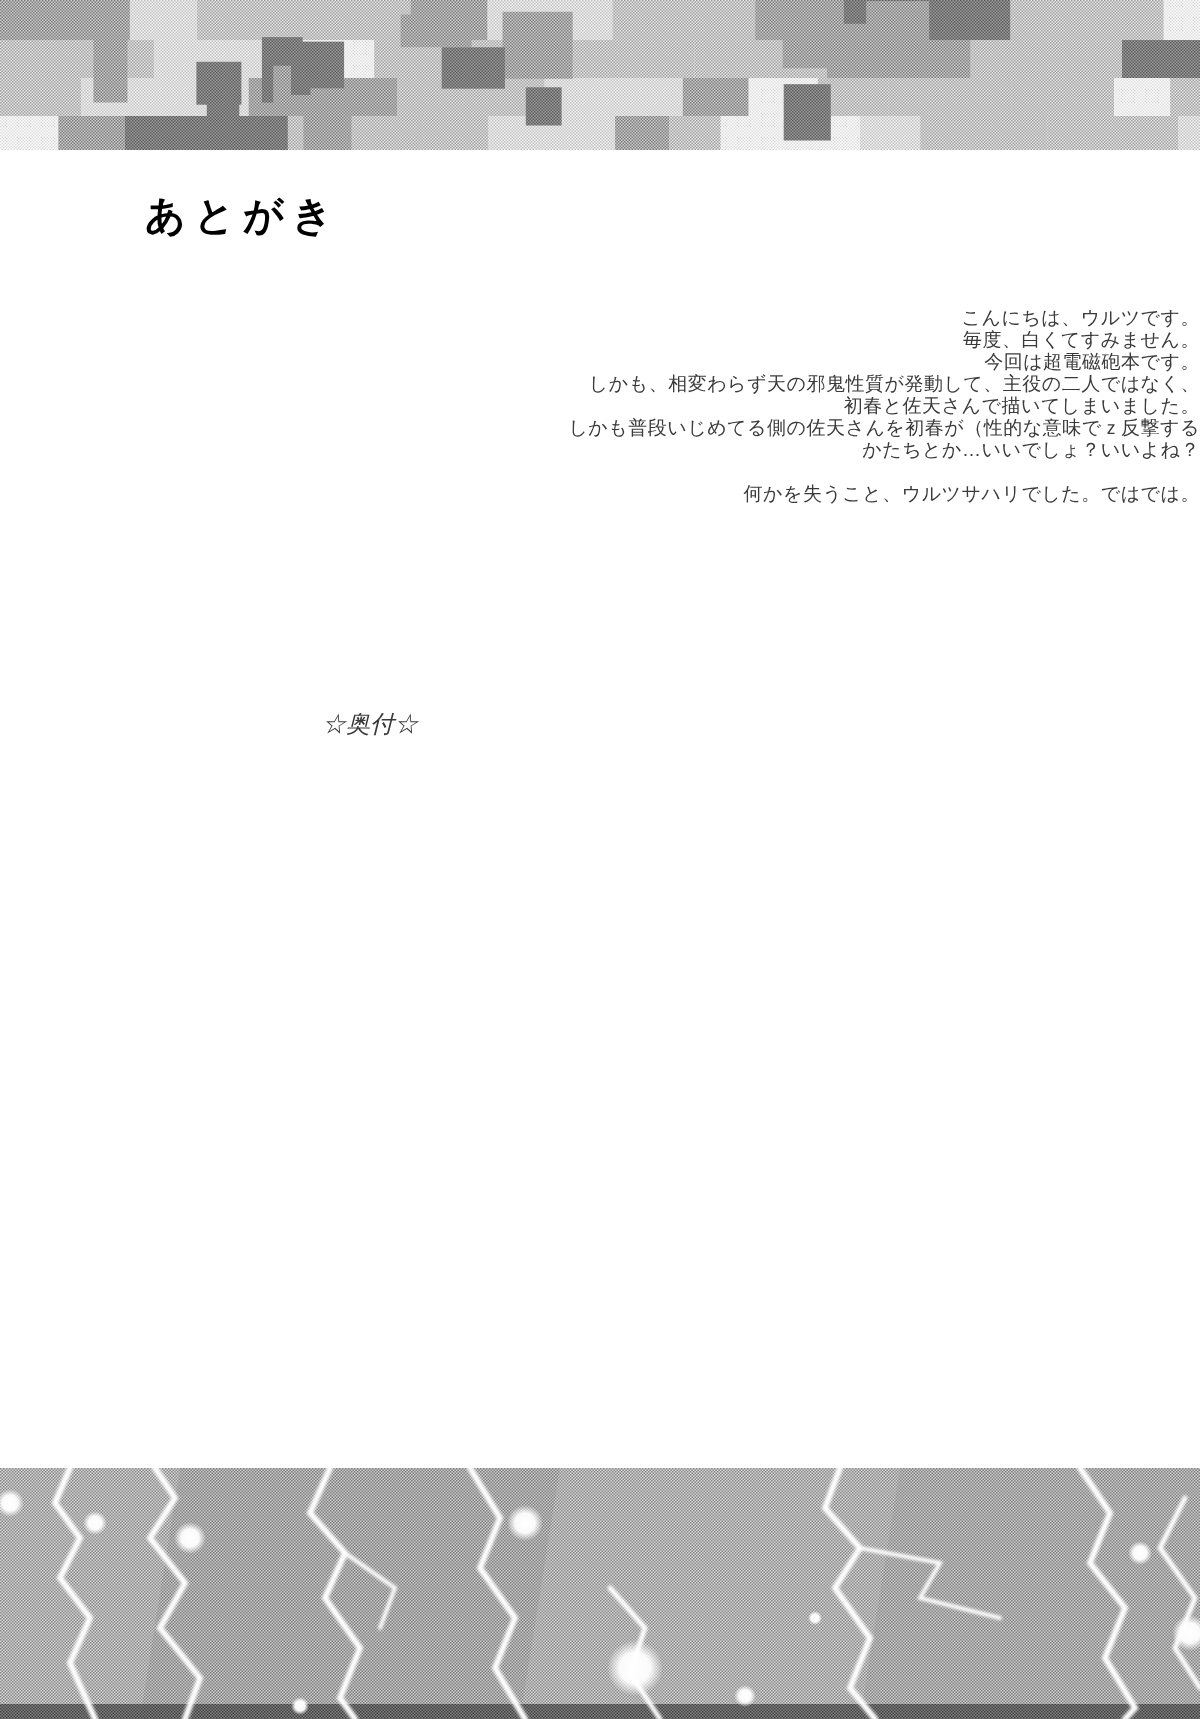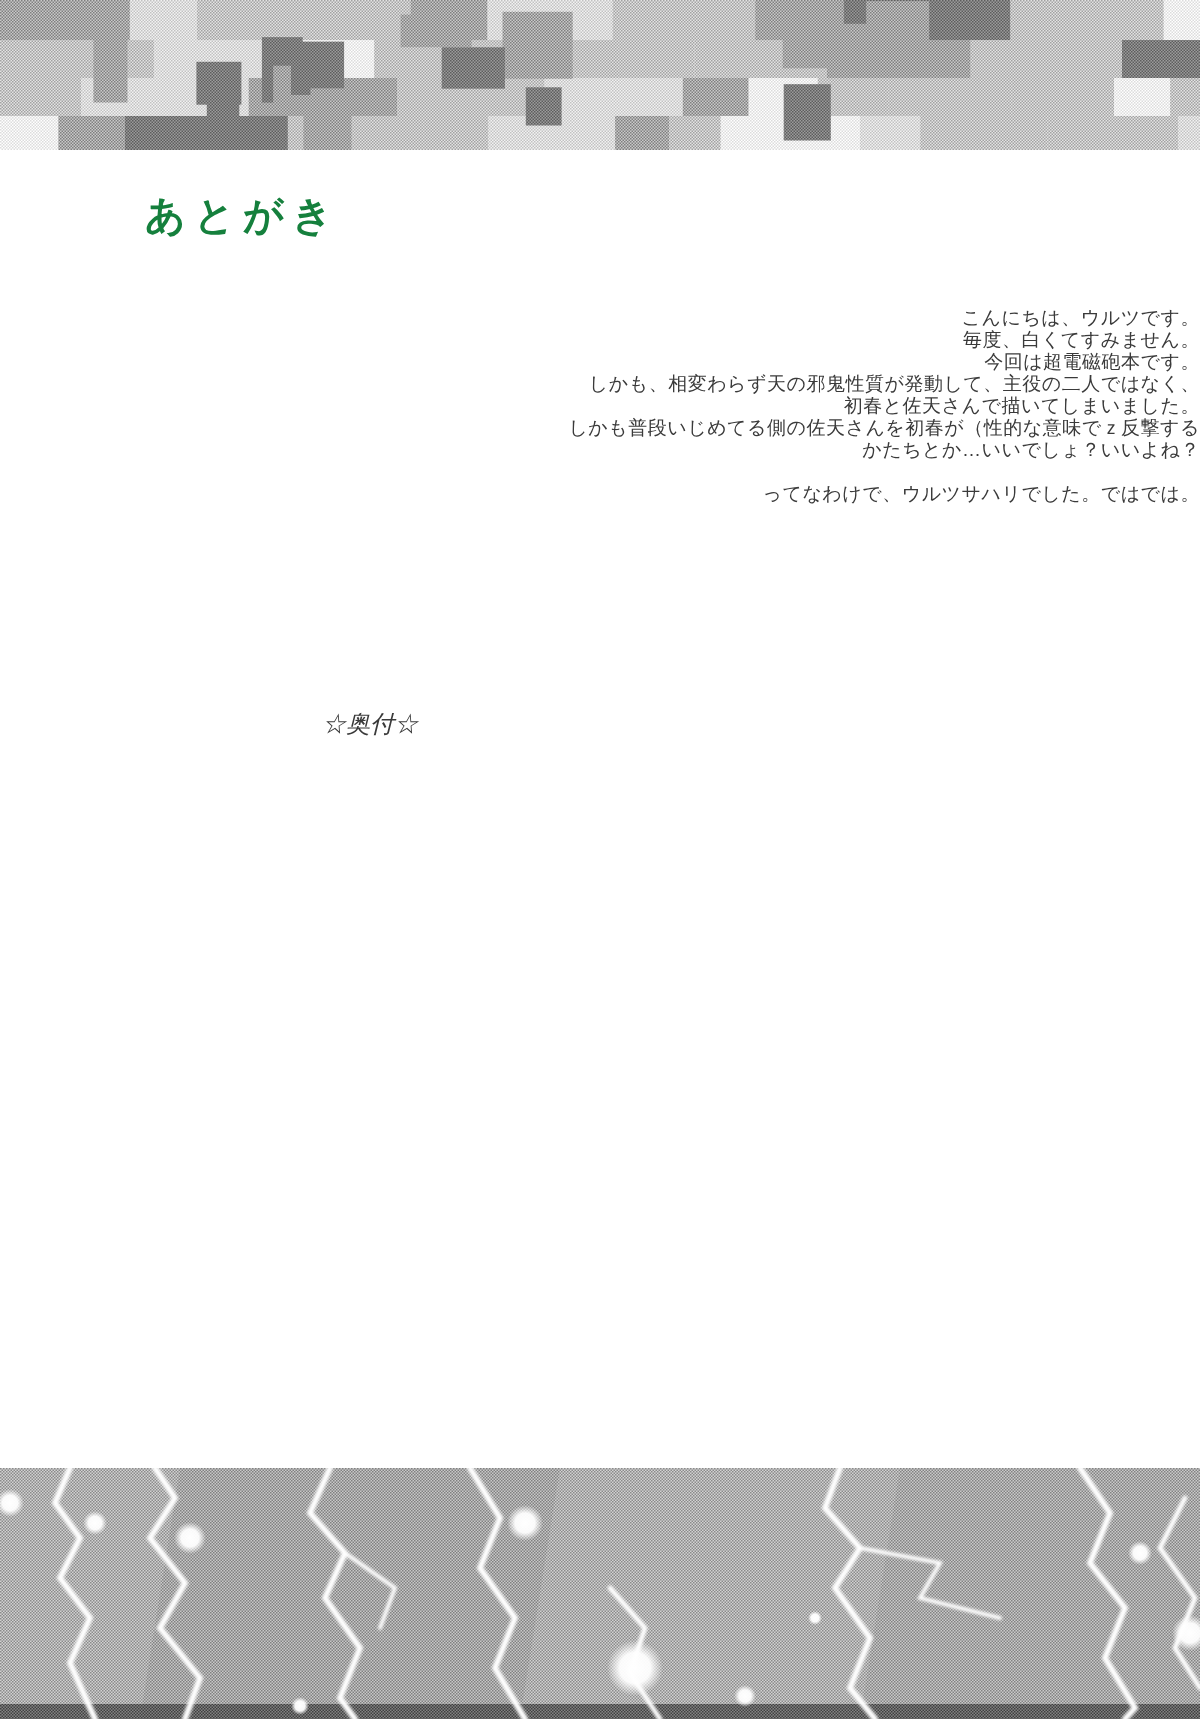--- a/index.html
+++ b/index.html
@@ -11,21 +11,21 @@
     font-family:"Liberation Sans", sans-serif;
     color:#333333;
   }
   .band-top{position:absolute;top:0;left:0;width:1200px;height:150px;}
   .band-bottom{position:absolute;left:0;bottom:0;width:1200px;height:251px;}
   .band-top svg,.band-bottom svg{display:block;width:100%;height:100%;}
   .content{position:absolute;top:150px;left:0;width:1200px;}
   .title{
     margin:38px 0 0 145px;
     font-size:40px;font-weight:bold;letter-spacing:8px;
-    color:#15803d;
+    color:#000000;
   }
   .body-text{margin:64px 0 0 125px;font-size:19px;line-height:22px;color:#3a3a3a;}
   .para{white-space:pre-line;margin:0 0 22px 0;letter-spacing:0.5px;text-align:right;}
   .colophon{margin:205px 0 0 312px;font-size:24px;line-height:28px;color:#3a3a3a;font-style:italic;}
   .colophon-heading{padding-left:10px;margin:0 0 48px 0;}
   .colophon-lines{white-space:pre-line;}
 </style>
 </head>
 <body>
 
@@ -134,21 +134,21 @@
     <div class="title">あとがき</div>
 
     <div class="body-text">
       <div class="para">こんにちは、ウルツです。
 毎度、白くてすみません。
 今回は超電磁砲本です。
 しかも、相変わらず天の邪鬼性質が発動して、主役の二人ではなく、
 初春と佐天さんで描いてしまいました。
 しかも普段いじめてる側の佐天さんを初春が（性的な意味でｚ反撃する
 かたちとか…いいでしょ？いいよね？</div>
-      <div class="para">ってなわけで、ウルツサハリでした。ではでは。</div>
+      <div class="para">何かを失うこと、ウルツサハリでした。ではでは。</div>
     </div>
 
     <div class="colophon">
       <div class="colophon-heading">☆奥付☆</div>
     </div>
   </div>
 
   <div class="band-bottom">
     <svg viewBox="0 0 1200 251" preserveAspectRatio="none">
       <defs>

